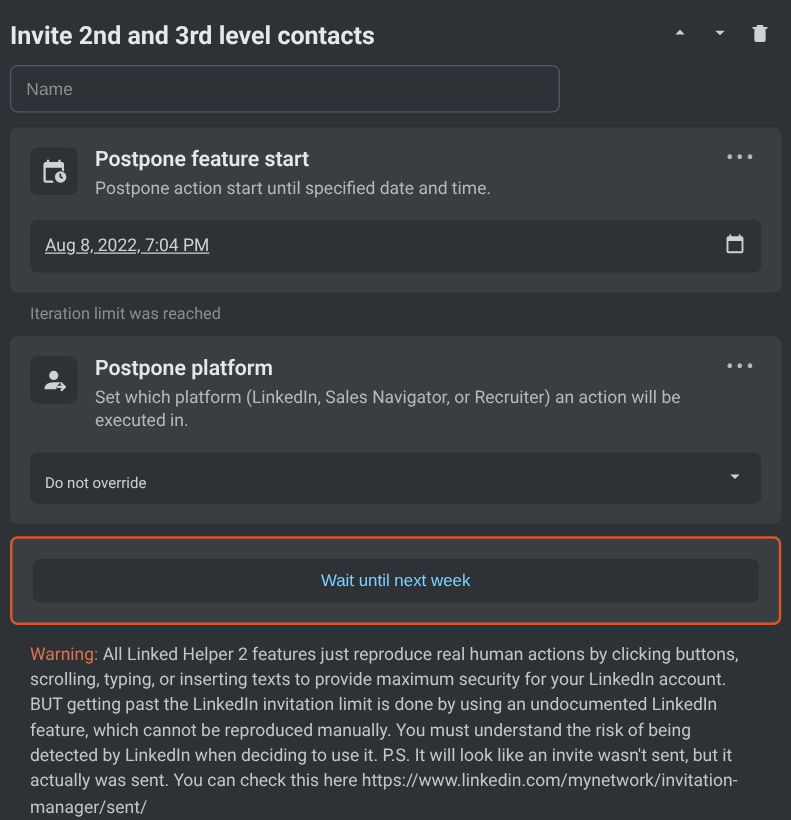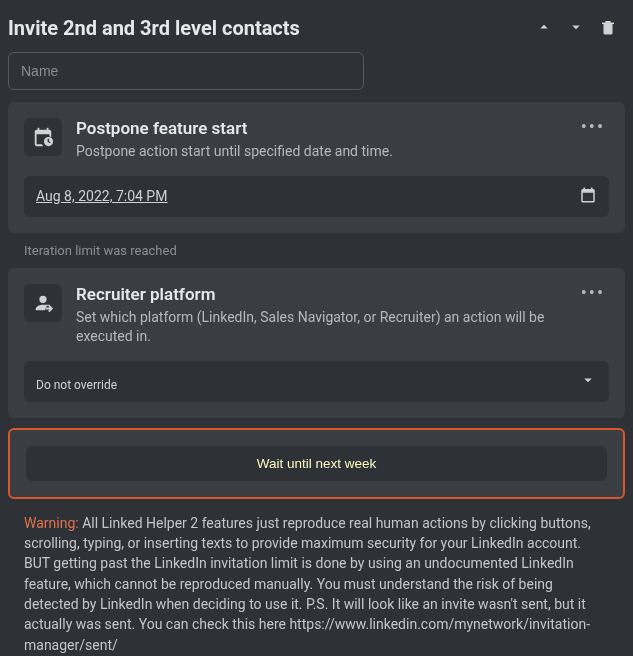--- a/index.html
+++ b/index.html
@@ -24,21 +24,21 @@
     color: #e6e7e8;
   }
   .header-icons {
     display: flex;
     gap: 14px;
     align-items: center;
     padding-right: 8px;
   }
   .header-icons svg { width: 18px; height: 18px; fill: #cfd1d3; cursor: pointer; }
   .name-input {
-    width: 356px;
+    width: 440px;
     margin: 0 8px 12px 8px;
     background: #2e3135;
     border: 1px solid #555a60;
     border-radius: 6px;
     padding: 10px 12px;
     color: #d8dadc;
     font-size: 14px;
   }
   .name-input::placeholder { color: #8a8e93; }
   .content {
@@ -135,21 +135,21 @@
     border-radius: 6px;
     overflow: hidden;
   }
   .seg-btn {
     flex: 1;
     padding: 10px 8px;
     text-align: center;
     font-size: 13.5px;
     cursor: pointer;
     background: #2e3135;
-    color: #fef9c3;
+    color: #7dd3fc;
     border: none;
   }
   .seg-btn.active {
     background: #4a90c9;
     color: #fff;
   }
   .warning-block {
     padding: 0 16px 20px 16px;
     font-size: 14px;
     line-height: 1.45;
@@ -215,21 +215,21 @@
   <div class="limit-note">Iteration limit was reached</div>
 
   <div class="card">
     <div class="card-header">
       <div class="card-icon">
         <svg viewBox="0 0 24 24">
             <path d="M12 12a4 4 0 1 0 0-8 4 4 0 0 0 0 8zm0 2c-5 0-8 2.5-8 5v1h10.3a6 6 0 0 1 5.7-6c0 0-3-.0-8 0zm7 0l-1.4 1.4L19.2 17H15v2h4.2l-1.6 1.6L19 22l4-4-4-4z"></path>
           </svg>
       </div>
       <div class="card-info">
-        <div class="card-title">Recruiter platform</div>
+        <div class="card-title">Postpone platform</div>
         <div class="card-desc">Set which platform (LinkedIn, Sales Navigator, or Recruiter) an action will be executed in.</div>
       </div>
       <div class="card-more">•••</div>
     </div>
     <div class="select-row">
       <span>Do not override</span>
       <span>
         <svg viewBox="0 0 24 24">
             <path d="M7 10l5 5 5-5z"></path>
           </svg>

